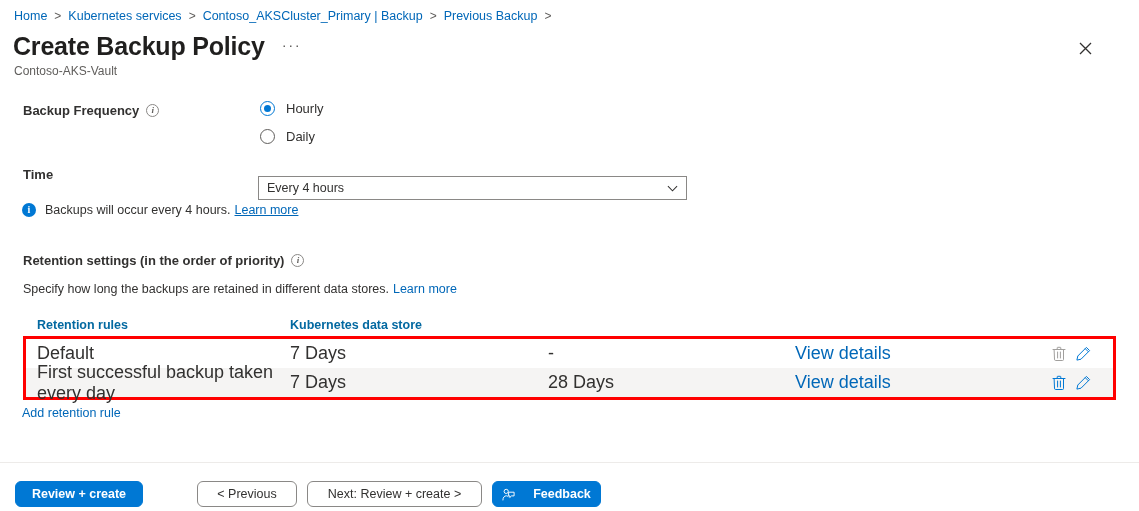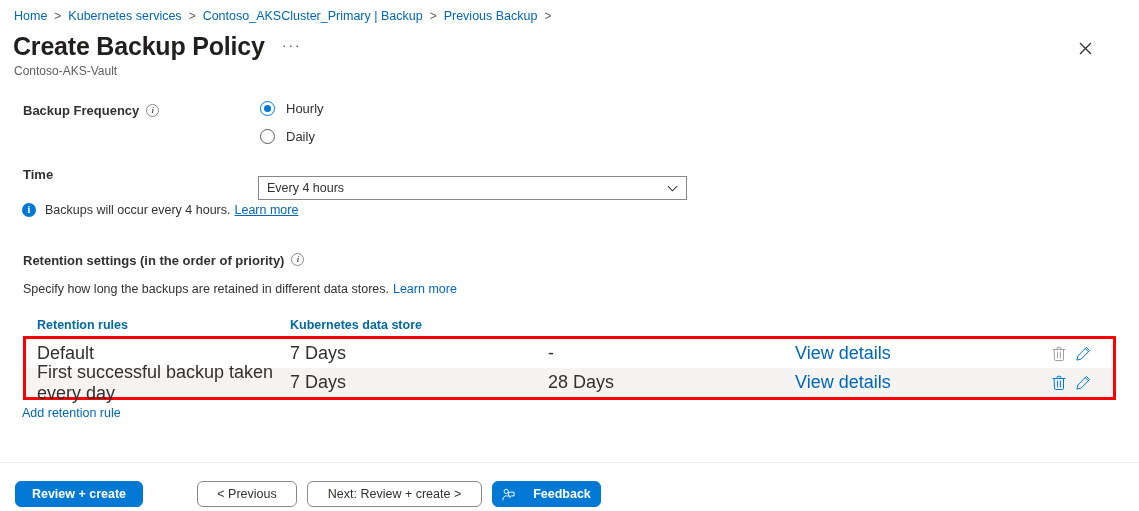--- a/index.html
+++ b/index.html
@@ -157,21 +157,21 @@
     text-decoration: underline;
     cursor: pointer;
     margin-left: 4px;
   }
   .inline-link.nounder { text-decoration: none; }
 
   
   .section-head {
     position: absolute;
     left: 23px; top: 253px;
-    display: flex; 
+    display: flex; align-items: center;
     font-size: 13px;
     font-weight: 600;
     color: #323130;
   }
   .section-sub {
     position: absolute;
     left: 23px; top: 282px;
     font-size: 12.5px;
     color: #323130;
     display: flex; align-items: center;

